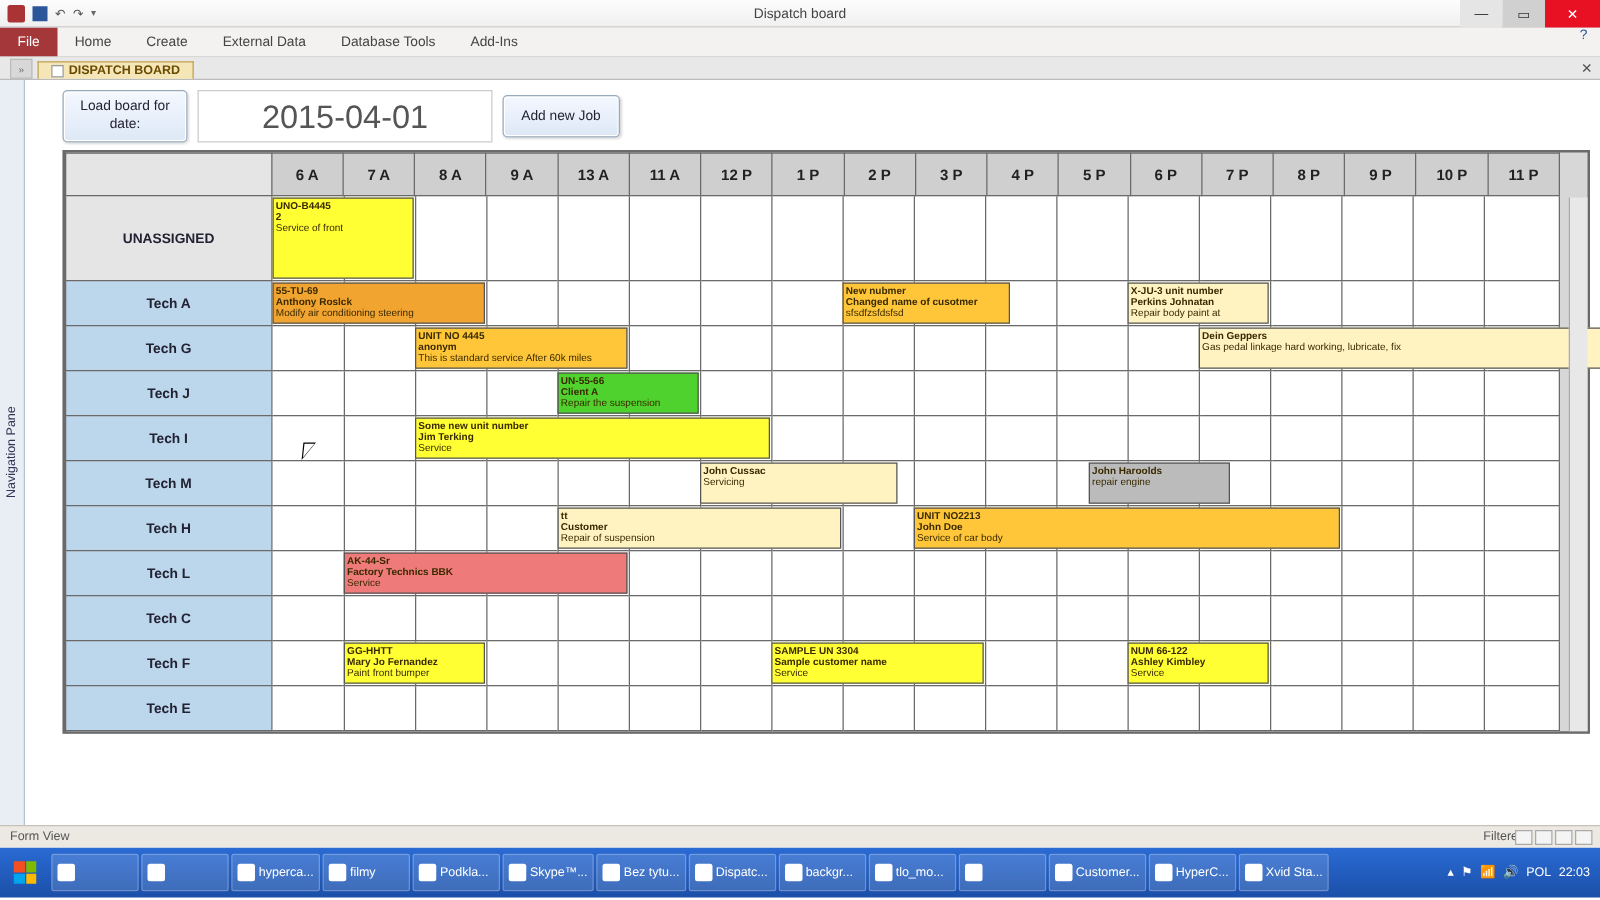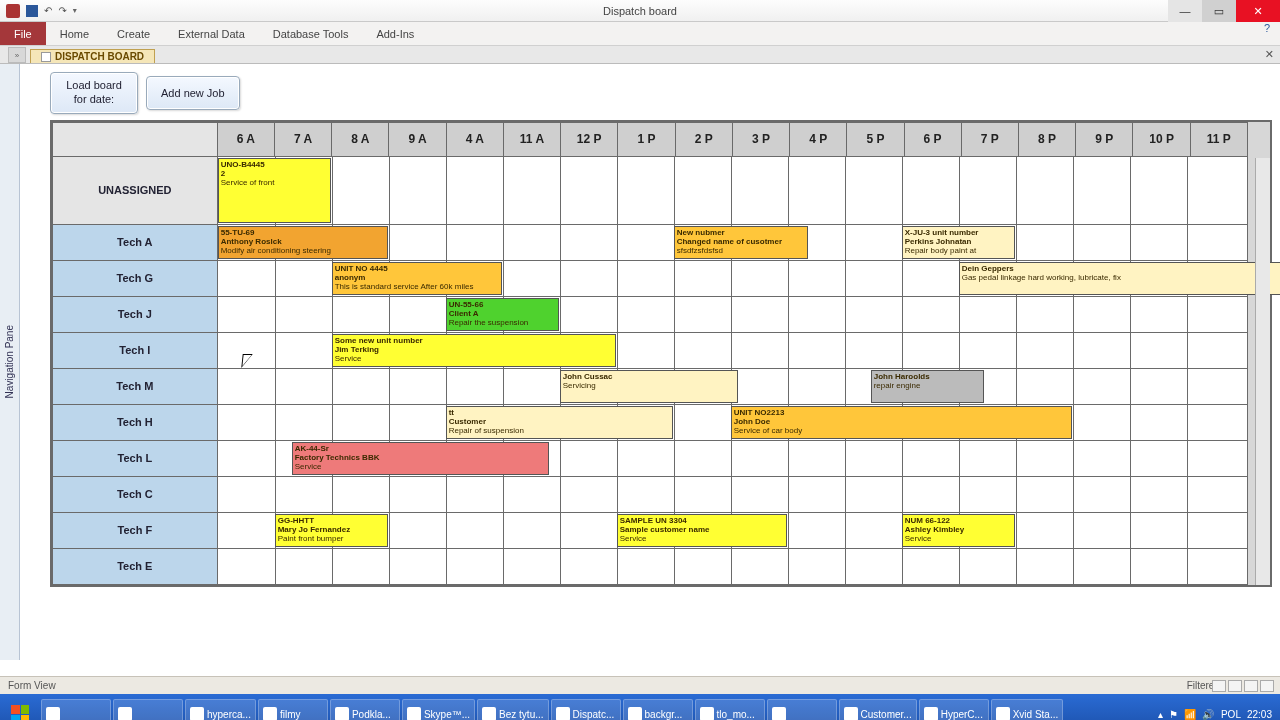--- a/index.html
+++ b/index.html
@@ -33,21 +33,21 @@
 
 
 .workarea{position:relative;height:596px;background:#fff;display:flex;}
 .navpane{width:20px;background:#e8eef4;border-right:1px solid #b8c4d4;display:flex;align-items:center;justify-content:center;}
 .navpane span{writing-mode:vertical-rl;transform:rotate(180deg);font-size:10px;color:#335;}
 
 .canvas{flex:1;position:relative;padding:8px 8px 0 30px;overflow:hidden;}
 
 .top-controls{display:flex;align-items:center;gap:8px;margin-bottom:6px;}
 .btn3d{background:linear-gradient(#f4f8ff,#dde8f6);border:1px solid #9ab;border-radius:4px;padding:6px 10px;font-size:11px;color:#223;text-align:center;box-shadow:inset 0 0 0 1px #fff, 1px 1px 2px rgba(0,0,0,.15);cursor:pointer;}
-.load-btn{width:88px;line-height:1.25;}
+.load-btn{width:100px;line-height:1.25;}
 .date-box{width:236px;height:42px;border:1px solid #ccc;display:flex;align-items:center;justify-content:center;font-size:26px;color:#555;background:#fff;}
 .addjob{padding:10px 14px;}
 
 
 .grid-wrap{position:relative; border:2px solid #6a6a6a; background:#d7d7d7;}
 .grid-wrap::after{content:"";position:absolute;right:0;top:36px;bottom:0;width:14px;background:#e8e8e8;border-left:1px solid #aaa;}
 .scroll-thumb-up{position:absolute;right:1px;top:37px;width:12px;height:12px;background:#ccc;font-size:8px;text-align:center;line-height:12px;color:#555;}
 .scroll-thumb-down{position:absolute;right:1px;bottom:1px;width:12px;height:12px;background:#ccc;font-size:8px;text-align:center;line-height:12px;color:#555;}
 
 .grid{border-collapse:collapse;table-layout:fixed;width:1196px;}
@@ -69,21 +69,21 @@
 .c-cream{background:#fff3c2;}
 .c-green{background:#4fd22e;}
 .c-grey{background:#bbbbbb;margin-left:26px;}
 .c-red{background:#ee7a7a;}
 
 .cursor{position:absolute;width:12px;height:18px;pointer-events:none;}
 .cursor::before{content:"";position:absolute;left:0;top:0;border-left:10px solid #000;border-top:0;border-bottom:14px solid transparent;transform:skewX(-6deg);}
 .cursor::after{content:"";position:absolute;left:1px;top:1px;border-left:8px solid #fff;border-bottom:11px solid transparent;transform:skewX(-6deg);}
 
 
-.statusbar{height:18px;background:#ece9e2;border-top:1px solid #c7c2b8;font-size:10px;color:#555;display:flex;align-items:center;padding:0 8px;position:relative;margin-top:16px;}
+.statusbar{height:18px;background:#ece9e2;border-top:1px solid #c7c2b8;font-size:10px;color:#555;display:flex;align-items:center;padding:0 8px;position:relative;}
 .statusbar .filtered{position:absolute;right:60px;}
 .statusbar .viewbtns{position:absolute;right:6px;display:flex;gap:2px;}
 .viewbtn{width:14px;height:12px;border:1px solid #aaa;background:#f4f4f4;}
 
 
 .taskbar{height:40px;background:linear-gradient(#2a6bd4,#1b4fa8);display:flex;align-items:center;font-size:10px;color:#fff;}
 .taskbar .start{width:40px;height:40px;display:flex;align-items:center;justify-content:center;}
 .win-logo{width:18px;height:18px;display:grid;grid-template-columns:1fr 1fr;grid-template-rows:1fr 1fr;gap:1px;}
 .win-logo span:nth-child(1){background:#f25022;}.win-logo span:nth-child(2){background:#7fba00;}.win-logo span:nth-child(3){background:#00a4ef;}.win-logo span:nth-child(4){background:#ffb900;}
 .task{height:30px;min-width:70px;max-width:90px;margin:0 1px;background:rgba(255,255,255,.15);border:1px solid rgba(255,255,255,.25);border-radius:2px;display:flex;align-items:center;padding:0 4px;gap:3px;overflow:hidden;white-space:nowrap;}
@@ -131,33 +131,34 @@
 </div>
 
 <div class="workarea">
   <div class="navpane">
     <span>Navigation Pane</span>
   </div>
   <div class="canvas">
 
     <div class="top-controls">
       <button class="btn3d load-btn">Load board for date:</button>
+      <div class="date-box">2015-04-01</div>
       <button class="btn3d addjob">Add new Job</button>
     </div>
 
     <div class="grid-wrap">
       <table class="grid">
         <thead>
             <tr id="hdr-row">
               <th class="corner"></th>
               <th class="hour">6 A</th>
               <th class="hour">7 A</th>
               <th class="hour">8 A</th>
               <th class="hour">9 A</th>
-              <th class="hour">4 A</th>
+              <th class="hour">13 A</th>
               <th class="hour">11 A</th>
               <th class="hour">12 P</th>
               <th class="hour">1 P</th>
               <th class="hour">2 P</th>
               <th class="hour">3 P</th>
               <th class="hour">4 P</th>
               <th class="hour">5 P</th>
               <th class="hour">6 P</th>
               <th class="hour">7 P</th>
               <th class="hour">8 P</th>
@@ -309,21 +310,21 @@
                   <div style="position: absolute; top: 0px; bottom: 0px; width: 1px; background: rgb(106, 106, 106); left: 456px;"></div>
                   <div style="position: absolute; top: 0px; bottom: 0px; width: 1px; background: rgb(106, 106, 106); left: 513px;"></div>
                   <div style="position: absolute; top: 0px; bottom: 0px; width: 1px; background: rgb(106, 106, 106); left: 570px;"></div>
                   <div style="position: absolute; top: 0px; bottom: 0px; width: 1px; background: rgb(106, 106, 106); left: 627px;"></div>
                   <div style="position: absolute; top: 0px; bottom: 0px; width: 1px; background: rgb(106, 106, 106); left: 684px;"></div>
                   <div style="position: absolute; top: 0px; bottom: 0px; width: 1px; background: rgb(106, 106, 106); left: 741px;"></div>
                   <div style="position: absolute; top: 0px; bottom: 0px; width: 1px; background: rgb(106, 106, 106); left: 798px;"></div>
                   <div style="position: absolute; top: 0px; bottom: 0px; width: 1px; background: rgb(106, 106, 106); left: 855px;"></div>
                   <div style="position: absolute; top: 0px; bottom: 0px; width: 1px; background: rgb(106, 106, 106); left: 912px;"></div>
                   <div style="position: absolute; top: 0px; bottom: 0px; width: 1px; background: rgb(106, 106, 106); left: 969px;"></div>
-                  <div class="job c-cream" style="left: 342px; width: 178px;"><b></b><b>John Cussac</b>Servicing</div>
+                  <div class="job c-cream" style="left: 342px; width: 158px;"><b></b><b>John Cussac</b>Servicing</div>
                   <div class="job c-grey" style="left: 627px; width: 113px;"><b></b><b>John Haroolds</b>repair engine</div>
                 </div>
               </td>
             </tr>
             <tr>
               <th>Tech H</th>
               <td colspan="18">
                 <div class="row-track">
                   <div style="position: absolute; top: 0px; bottom: 0px; width: 1px; background: rgb(106, 106, 106); left: 57px;"></div>
                   <div style="position: absolute; top: 0px; bottom: 0px; width: 1px; background: rgb(106, 106, 106); left: 114px;"></div>
@@ -361,21 +362,21 @@
                   <div style="position: absolute; top: 0px; bottom: 0px; width: 1px; background: rgb(106, 106, 106); left: 456px;"></div>
                   <div style="position: absolute; top: 0px; bottom: 0px; width: 1px; background: rgb(106, 106, 106); left: 513px;"></div>
                   <div style="position: absolute; top: 0px; bottom: 0px; width: 1px; background: rgb(106, 106, 106); left: 570px;"></div>
                   <div style="position: absolute; top: 0px; bottom: 0px; width: 1px; background: rgb(106, 106, 106); left: 627px;"></div>
                   <div style="position: absolute; top: 0px; bottom: 0px; width: 1px; background: rgb(106, 106, 106); left: 684px;"></div>
                   <div style="position: absolute; top: 0px; bottom: 0px; width: 1px; background: rgb(106, 106, 106); left: 741px;"></div>
                   <div style="position: absolute; top: 0px; bottom: 0px; width: 1px; background: rgb(106, 106, 106); left: 798px;"></div>
                   <div style="position: absolute; top: 0px; bottom: 0px; width: 1px; background: rgb(106, 106, 106); left: 855px;"></div>
                   <div style="position: absolute; top: 0px; bottom: 0px; width: 1px; background: rgb(106, 106, 106); left: 912px;"></div>
                   <div style="position: absolute; top: 0px; bottom: 0px; width: 1px; background: rgb(106, 106, 106); left: 969px;"></div>
-                  <div class="job c-red" style="left: 74px; width: 257px;"><b>AK-44-Sr</b><b>Factory Technics BBK</b>Service</div>
+                  <div class="job c-red" style="left: 57px; width: 227px;"><b>AK-44-Sr</b><b>Factory Technics BBK</b>Service</div>
                 </div>
               </td>
             </tr>
             <tr>
               <th>Tech C</th>
               <td colspan="18">
                 <div class="row-track">
                   <div style="position: absolute; top: 0px; bottom: 0px; width: 1px; background: rgb(106, 106, 106); left: 57px;"></div>
                   <div style="position: absolute; top: 0px; bottom: 0px; width: 1px; background: rgb(106, 106, 106); left: 114px;"></div>
                   <div style="position: absolute; top: 0px; bottom: 0px; width: 1px; background: rgb(106, 106, 106); left: 171px;"></div>

